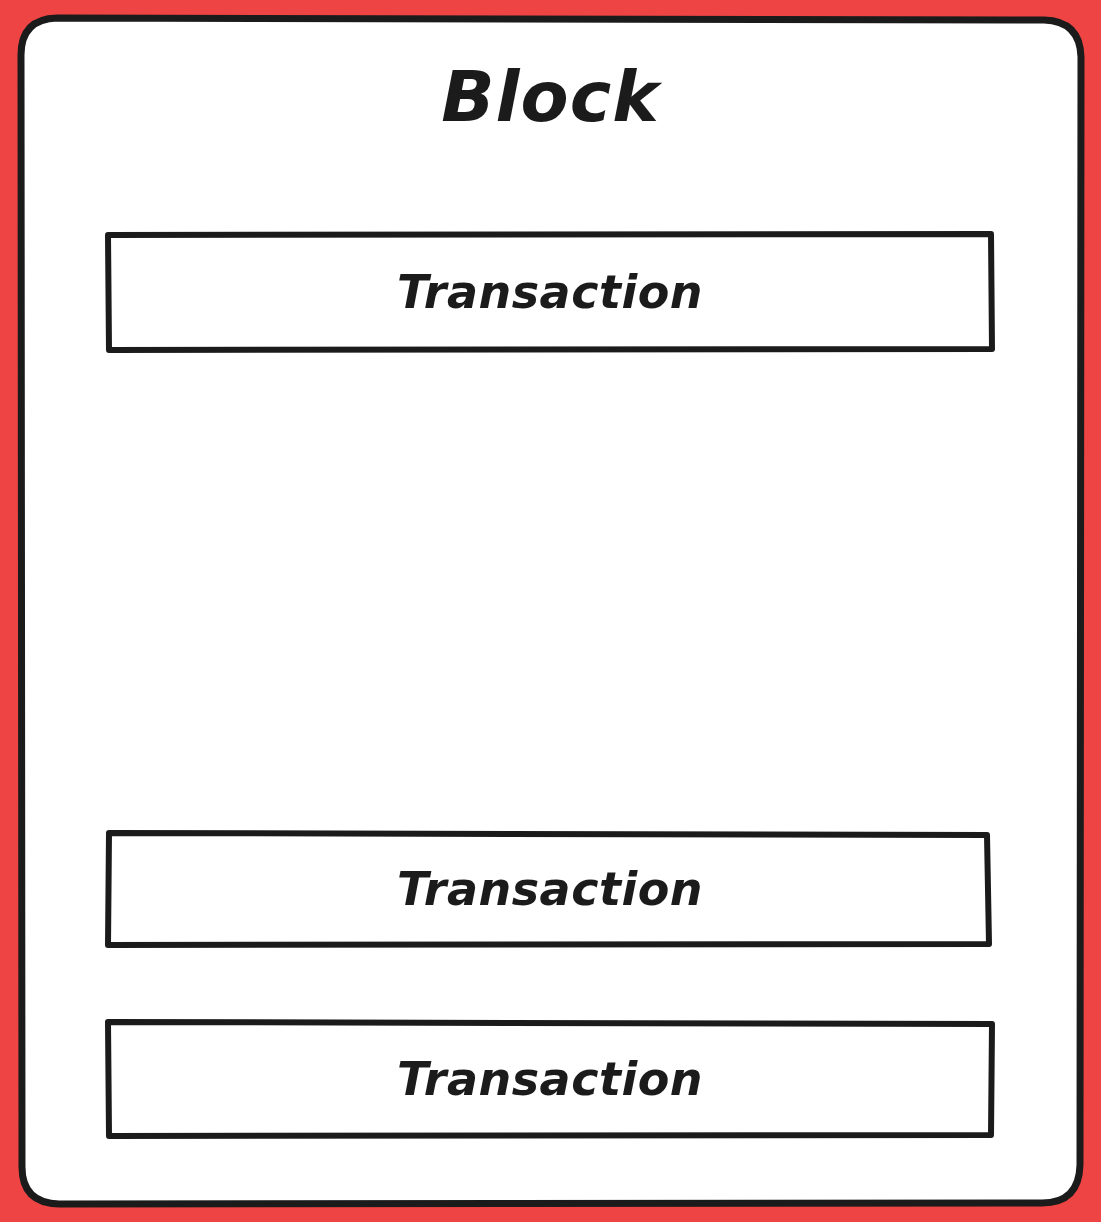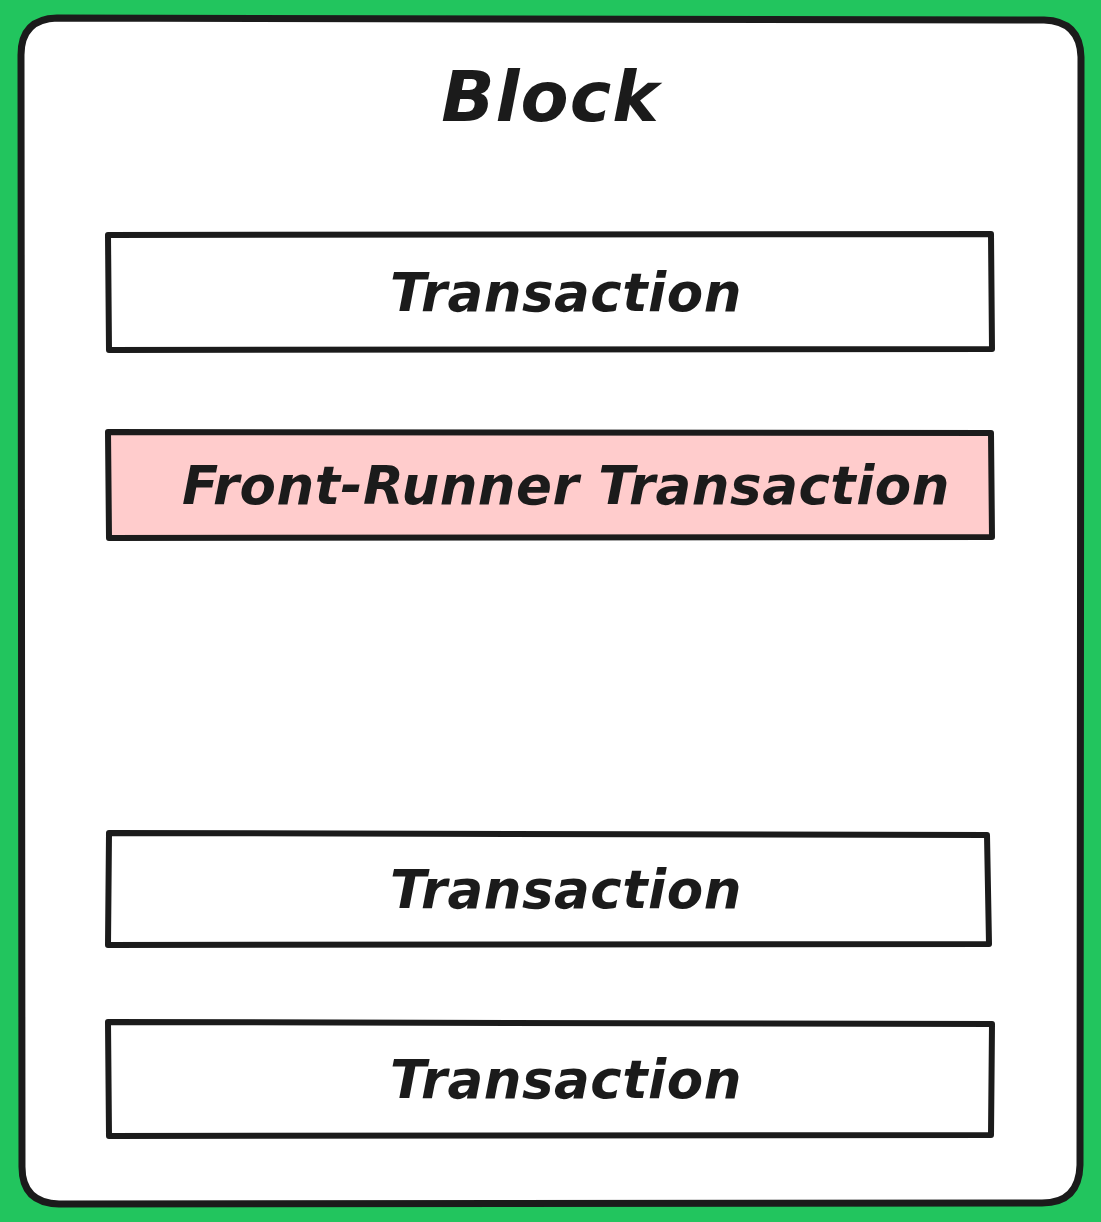--- a/index.html
+++ b/index.html
@@ -11,21 +11,21 @@
     width: 1101px;
     height: 1222px;
     font-family: "DejaVu Sans", sans-serif;
     overflow: hidden;
   }
 
   #stage {
     position: relative;
     width: 1101px;
     height: 1222px;
-    background: #22c55e;
+    background: #ef4444;
   }
 
   
   .block-container {
     position: absolute;
     left: 18px;
     top: 15px;
     width: 1066px;
     height: 1192px;
   }
@@ -60,29 +60,29 @@
     width: 884px;
   }
   .tx-row .tx-svg {
     position: absolute;
     left: -6px;
     top: -6px;
     overflow: visible;
   }
   .tx-label {
     position: absolute;
-    left: 16px;
+    left: 0;
     top: 0;
     width: 100%;
     height: 100%;
     display: flex;
     align-items: center;
     justify-content: center;
     font-family: "DejaVu Sans", sans-serif;
-    font-size: 53px;
+    font-size: 46px;
     font-weight: 600;
     font-style: italic;
     letter-spacing: 0.5px;
     color: #1b1b1b;
     white-space: nowrap;
     pointer-events: none;
   }
 
   
   #tx-0 { top: 234px; height: 116px; }
@@ -112,26 +112,20 @@
 
   <div class="block-title">Block</div>
 
   <div class="tx-row" id="tx-0">
     <svg class="tx-svg" width="896" height="128" viewBox="0 0 896 128">
       <path d="M 6 7 L 889 6 L 890 121 L 7 122 Z" fill="#ffffff" stroke="#1b1b1b" stroke-width="6" stroke-linecap="round" stroke-linejoin="round"></path>
     </svg>
     <div class="tx-label">Transaction</div>
   </div>
 
-  <div class="tx-row" id="tx-1">
-    <svg class="tx-svg" width="896" height="118" viewBox="0 0 896 118">
-      <path d="M 6 6 L 889 7 L 890 111 L 7 112 Z" fill="#ffcccc" stroke="#1b1b1b" stroke-width="6" stroke-linecap="round" stroke-linejoin="round"></path>
-    </svg>
-    <div class="tx-label">Front-Runner Transaction</div>
-  </div>
 
 
   <div class="tx-row" id="tx-3">
     <svg class="tx-svg" width="896" height="124" viewBox="0 0 896 124">
       <path d="M 7 6 L 885 8 L 887 117 L 6 118 Z" fill="#ffffff" stroke="#1b1b1b" stroke-width="6" stroke-linecap="round" stroke-linejoin="round"></path>
     </svg>
     <div class="tx-label">Transaction</div>
   </div>
 
   <div class="tx-row" id="tx-4">

